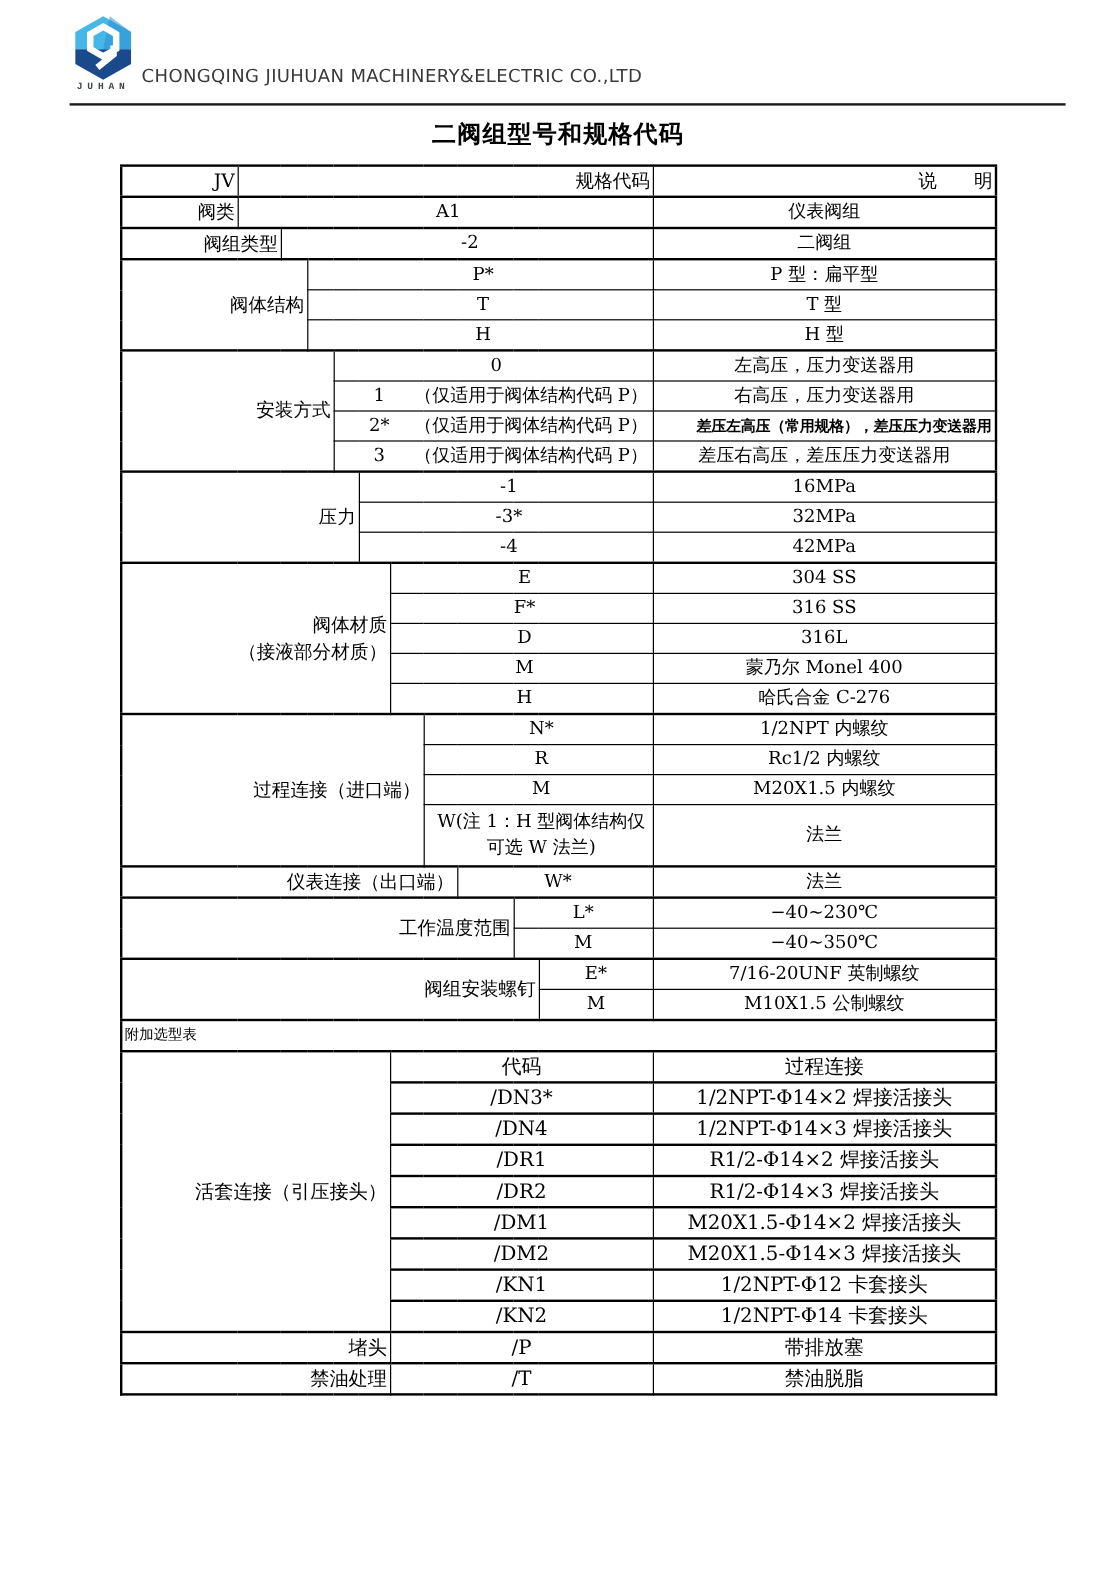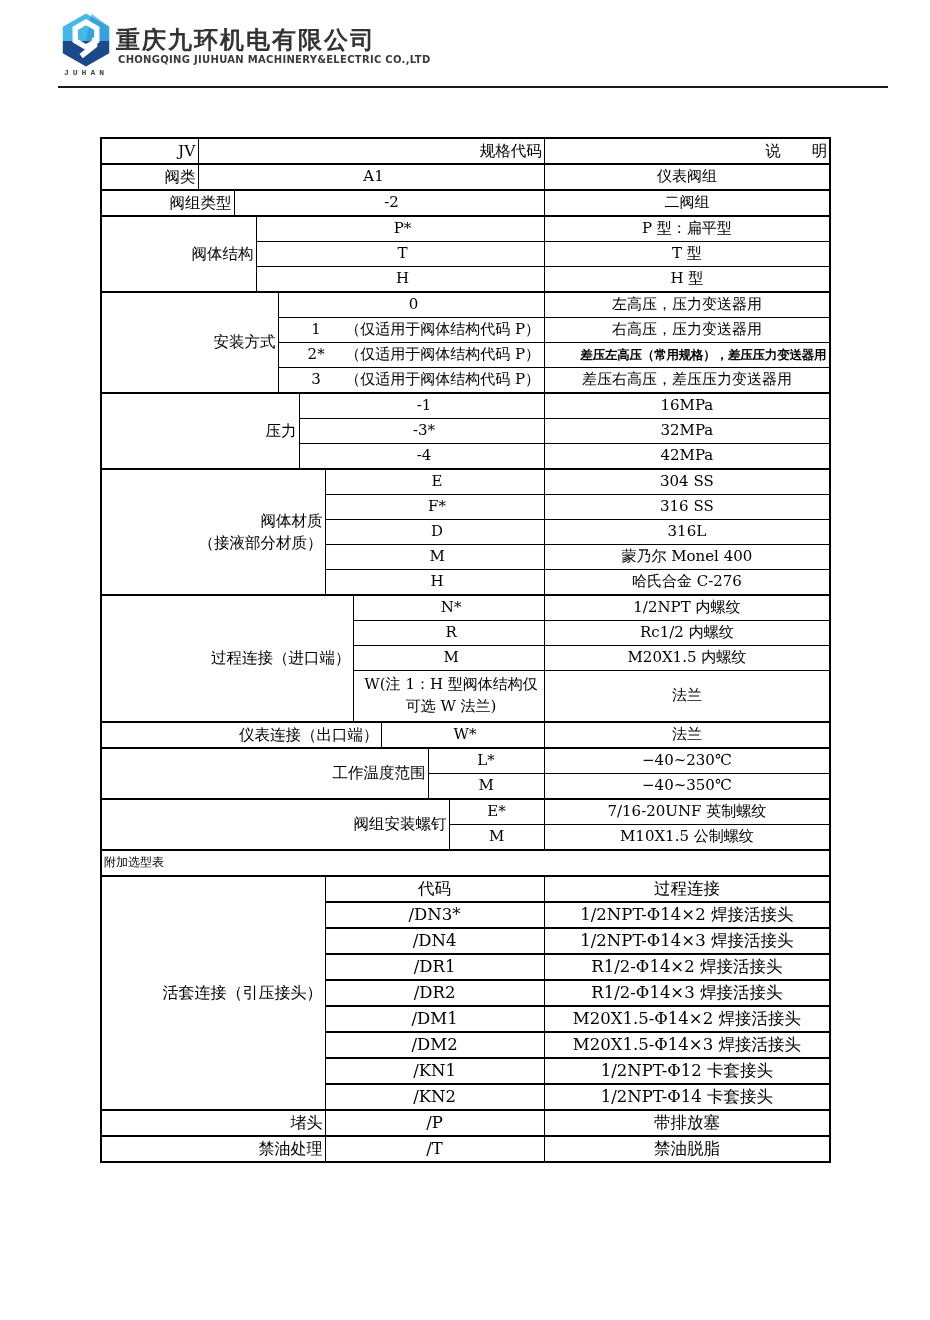--- a/index.html
+++ b/index.html
@@ -7,21 +7,21 @@
         font-family:"DejaVu Serif","Liberation Serif",serif;color:#000;}
   
   .logo{position:absolute;left:54px;top:13px;width:64px;text-align:center;}
   .logo svg{display:block;margin:0 auto;}
   .logo-text{margin-top:1px;font-family:Liberation Mono, monospace;
              font-size:8px;font-weight:bold;letter-spacing:4px;color:#3f4550;}
   .company-cn{position:absolute;left:116px;top:24px;font-size:24px;font-weight:bold;
               letter-spacing:2px;color:#333;}
   .company-en{position:absolute;left:118px;top:54px;
               font-family:"DejaVu Sans","Liberation Sans",sans-serif;
-              font-size:10px;font-weight:bold;letter-spacing:0.3px;color:#3a3a3a;}
+              font-size:15px;font-weight:normal;letter-spacing:0.3px;color:#3a3a3a;}
   .rule{position:absolute;left:58px;top:86px;width:830px;height:2px;background:#1c1c1c;}
   .title{position:absolute;left:0;top:98px;width:930px;text-align:center;
          font-size:20px;font-weight:bold;letter-spacing:1px;}
   
   table.spec{position:absolute;left:100px;top:137px;width:729px;
              border-collapse:collapse;table-layout:fixed;
              border:2px solid #000;font-size:15px;}
   td{border:1px solid #000;height:24px;padding:0 2px;vertical-align:middle;
      line-height:1.45;overflow:hidden;}
   tr.sec>td{border-top:2px solid #000;}
@@ -45,24 +45,24 @@
   <div class="logo">
     <svg width="54" height="54" viewBox="0 0 100 100">
       <polygon points="50,1 93,25.5 93,52 7,52 7,25.5" fill="#45b7e8"></polygon>
       <polygon points="60,1 93,25.5 93,52 50,52" opacity="0.55" fill="#2a8fd1"></polygon>
       <polygon points="7,52 93,52 93,74.5 50,99 7,74.5" fill="#1a4a8c"></polygon>
       <polygon points="50,17 70,28.5 70,51.5 50,63 30,51.5 30,28.5" fill="none" stroke-width="10" stroke="#ffffff"></polygon>
       <path d="M66,46 L66,60 L41,80" fill="none" stroke-width="10" stroke="#ffffff"></path>
     </svg>
     <div class="logo-text">JUHAN</div>
   </div>
-  <div class="company-cn">重庆九环机电有限公司</div>
   <div class="company-en">CHONGQING JIUHUAN MACHINERY&amp;ELECTRIC CO.,LTD</div>
   <div class="rule"></div>
 
+  <div class="title">二阀组型号和规格代码</div>
 
   <table class="spec">
     <colgroup>
       <col style="width:97px">
         <col style="width:36px">
         <col style="width:22px">
         <col style="width:22px">
       <col style="width:21px">
         <col style="width:26px">
         <col style="width:28px">

